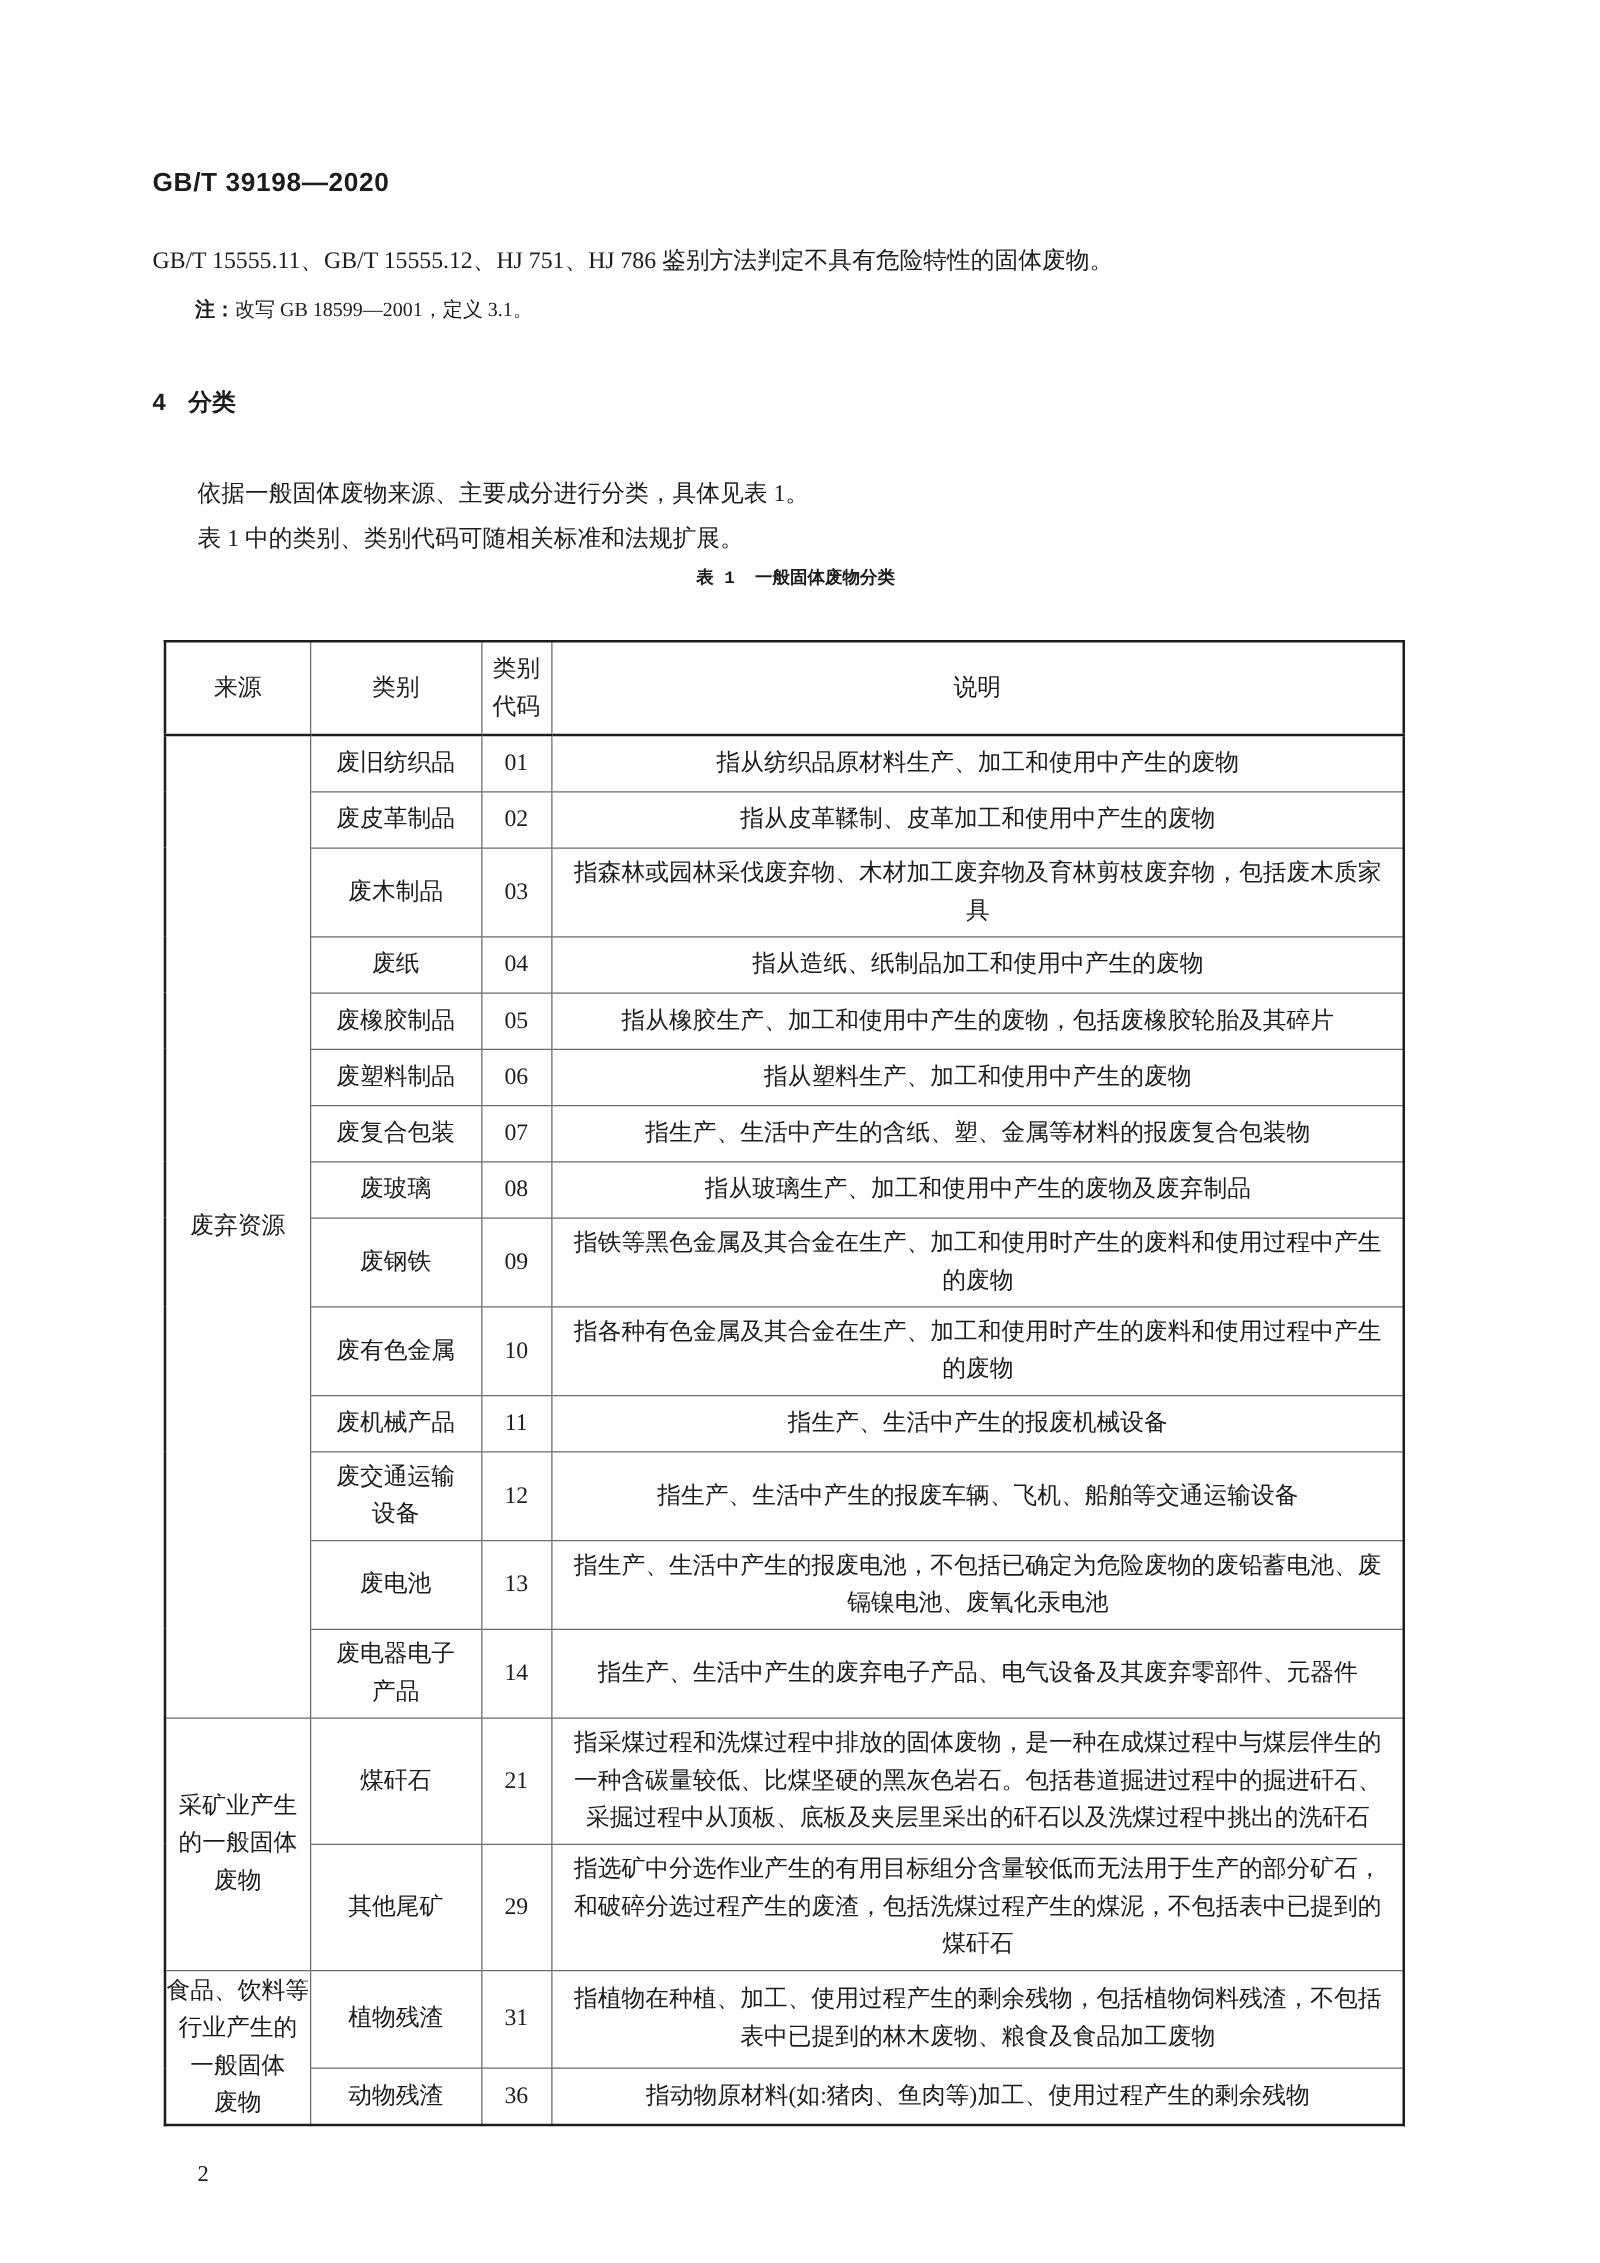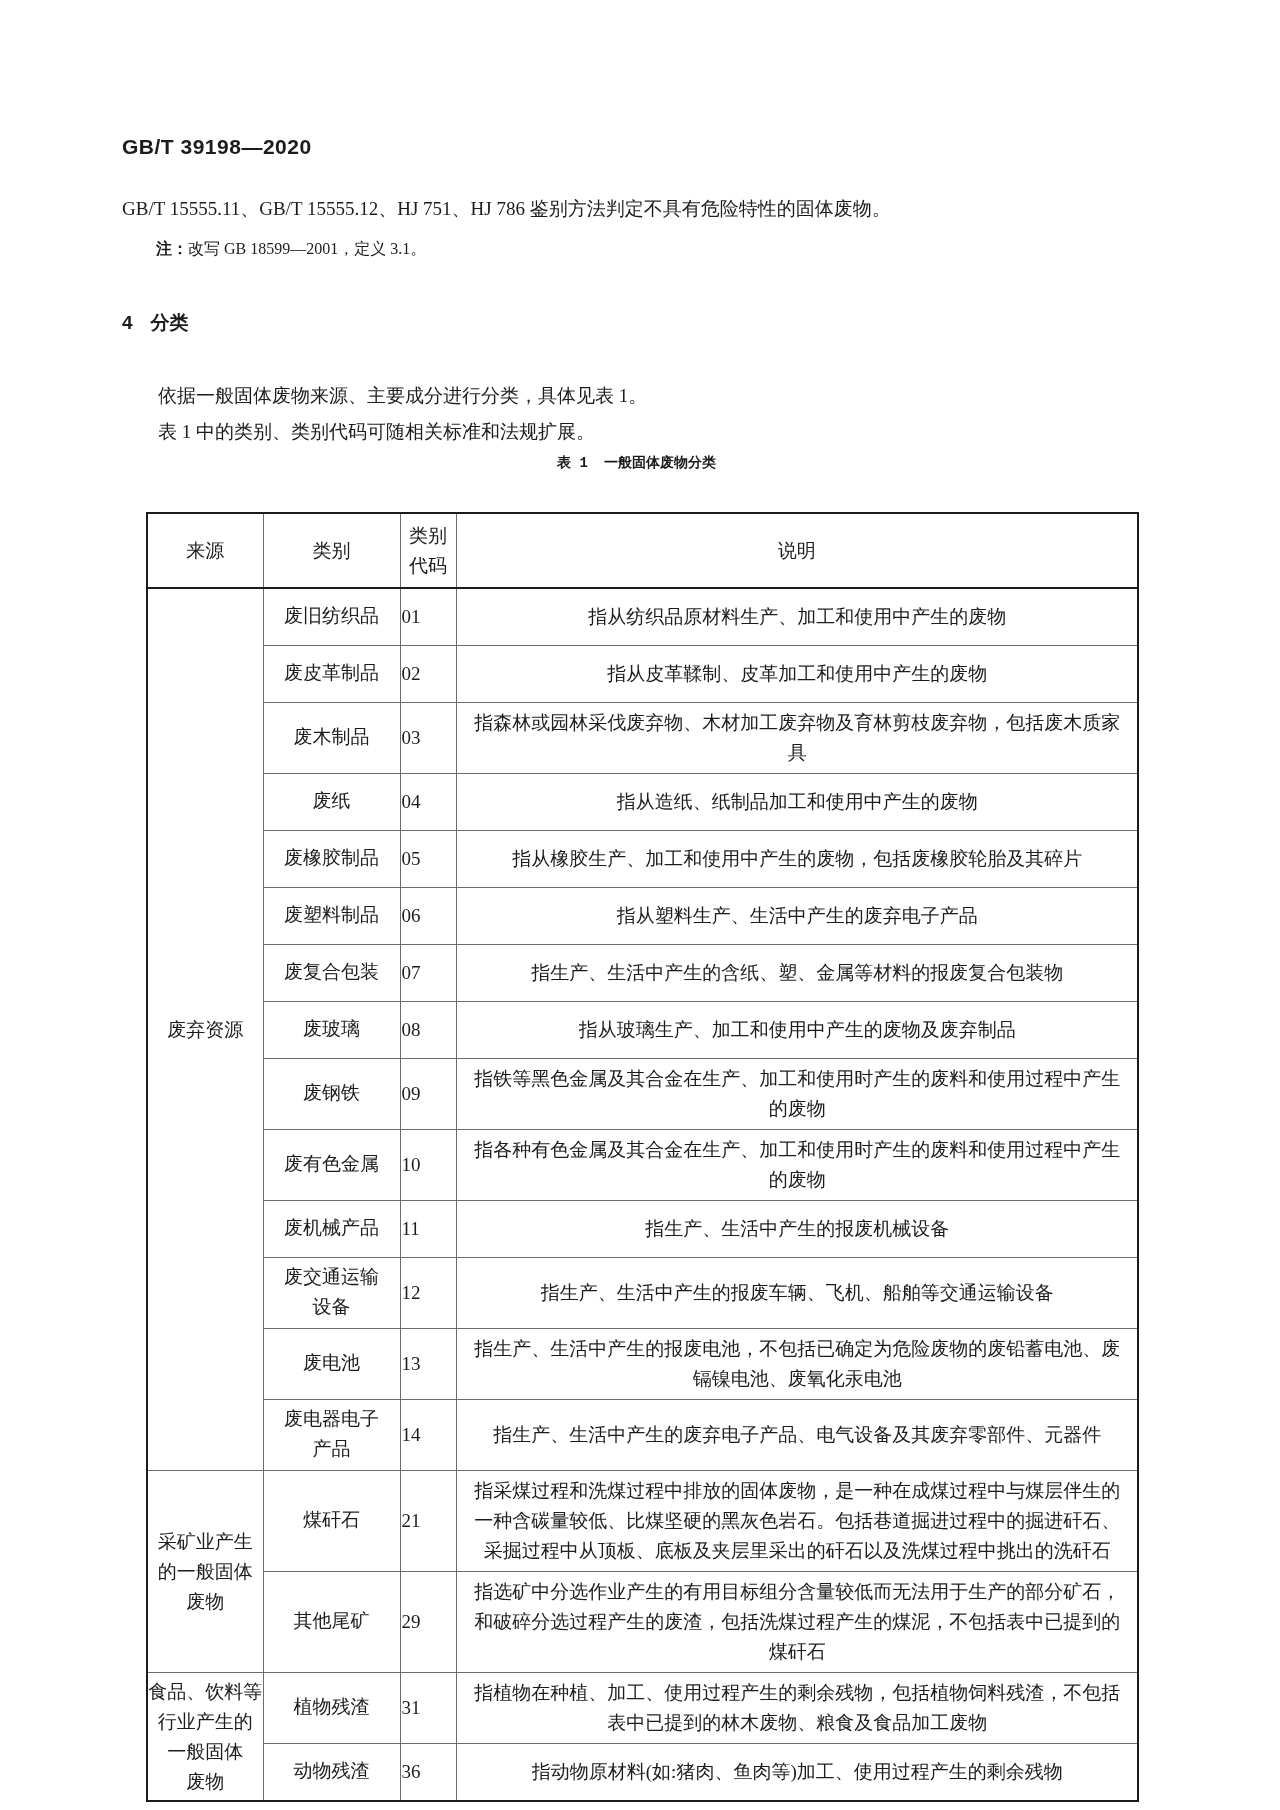--- a/index.html
+++ b/index.html
@@ -53,21 +53,21 @@
     width: 991px;
     text-align: center;
     font-family: Liberation Mono, monospace;
     font-weight: bold;
     font-size: 14px;
     line-height: 26px;
   }
   .table-caption .cap-no { margin-right: 16px; }
   table.waste-table {
     margin-top: 36px;
-    margin-left: 24px;
+    margin-left: 9px;
     width: 991px;
     table-layout: fixed;
     border-collapse: collapse;
     border: 2px solid #1c1c1c;
   }
   table.waste-table col.c-source { width: 116px; }
   table.waste-table col.c-category { width: 137px; }
   table.waste-table col.c-code { width: 56px; }
   table.waste-table col.c-desc { width: 682px; }
   table.waste-table th, table.waste-table td {
@@ -81,21 +81,21 @@
   table.waste-table tr.head-row th { border-bottom: 2px solid #1c1c1c; text-align: center; }
   table.waste-table tr.h45 { height: 45px; }
   td.src {
     text-align: center;
     white-space: pre-line;
     font-size: 18px;
     line-height: 28px;
     padding: 1px 0;
   }
   td.cat { text-align: center; white-space: pre-line; padding: 5px 2px; font-family: Liberation Mono, monospace; }
-  td.code { text-align: left; padding: 13px 1px; }
+  td.code { text-align: center; padding: 0 1px; }
   td.desc { text-align: center; padding: 5px 13px 5px 14px; }
   th.code-h { white-space: pre-line; }
   .page-number {
     margin-top: 26px;
     margin-left: 36px;
     font-size: 18px;
     line-height: 24px;
   }
 </style>
 </head>
@@ -165,21 +165,21 @@
         <td class="desc">指从造纸、纸制品加工和使用中产生的废物</td>
       </tr>
       <tr class="h45">
         <td class="cat">废橡胶制品</td>
         <td class="code">05</td>
         <td class="desc">指从橡胶生产、加工和使用中产生的废物，包括废橡胶轮胎及其碎片</td>
       </tr>
       <tr class="h45">
         <td class="cat">废塑料制品</td>
         <td class="code">06</td>
-        <td class="desc">指从塑料生产、生活中产生的废弃电子产品</td>
+        <td class="desc">指从塑料生产、加工和使用中产生的废物</td>
       </tr>
       <tr class="h45">
         <td class="cat">废复合包装</td>
         <td class="code">07</td>
         <td class="desc">指生产、生活中产生的含纸、塑、金属等材料的报废复合包装物</td>
       </tr>
       <tr class="h45">
         <td class="cat">废玻璃</td>
         <td class="code">08</td>
         <td class="desc">指从玻璃生产、加工和使用中产生的废物及废弃制品</td>

